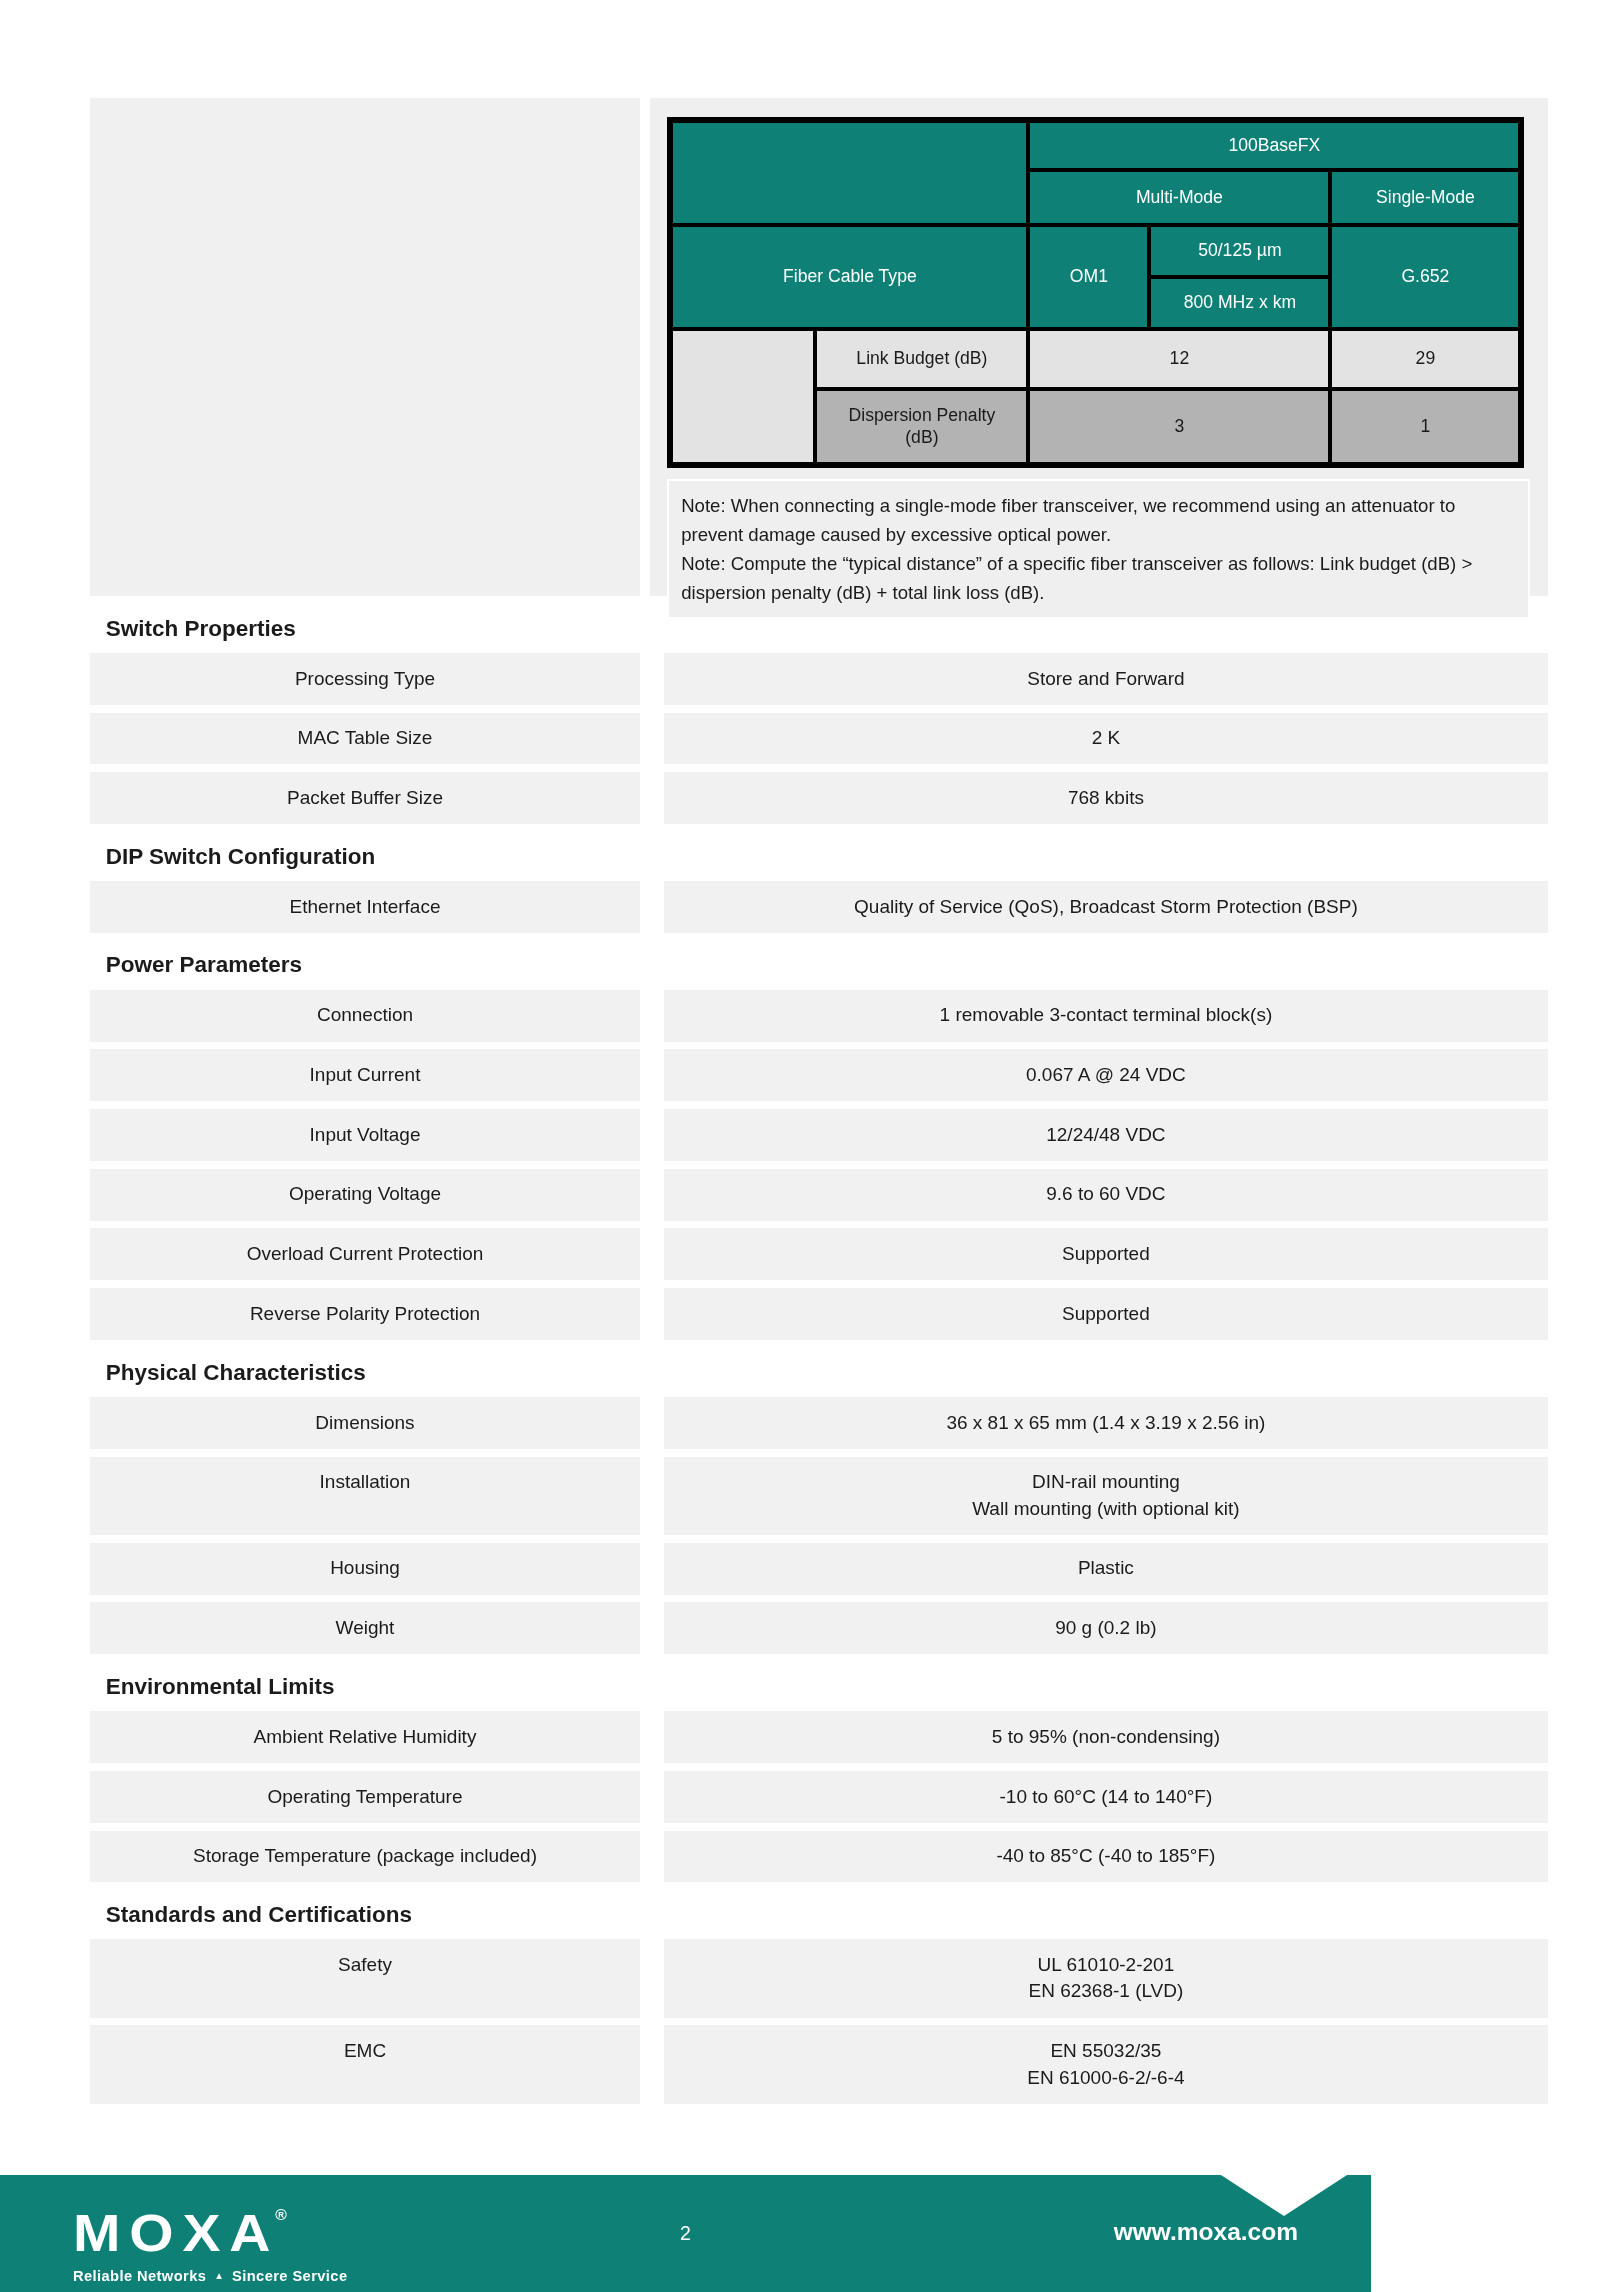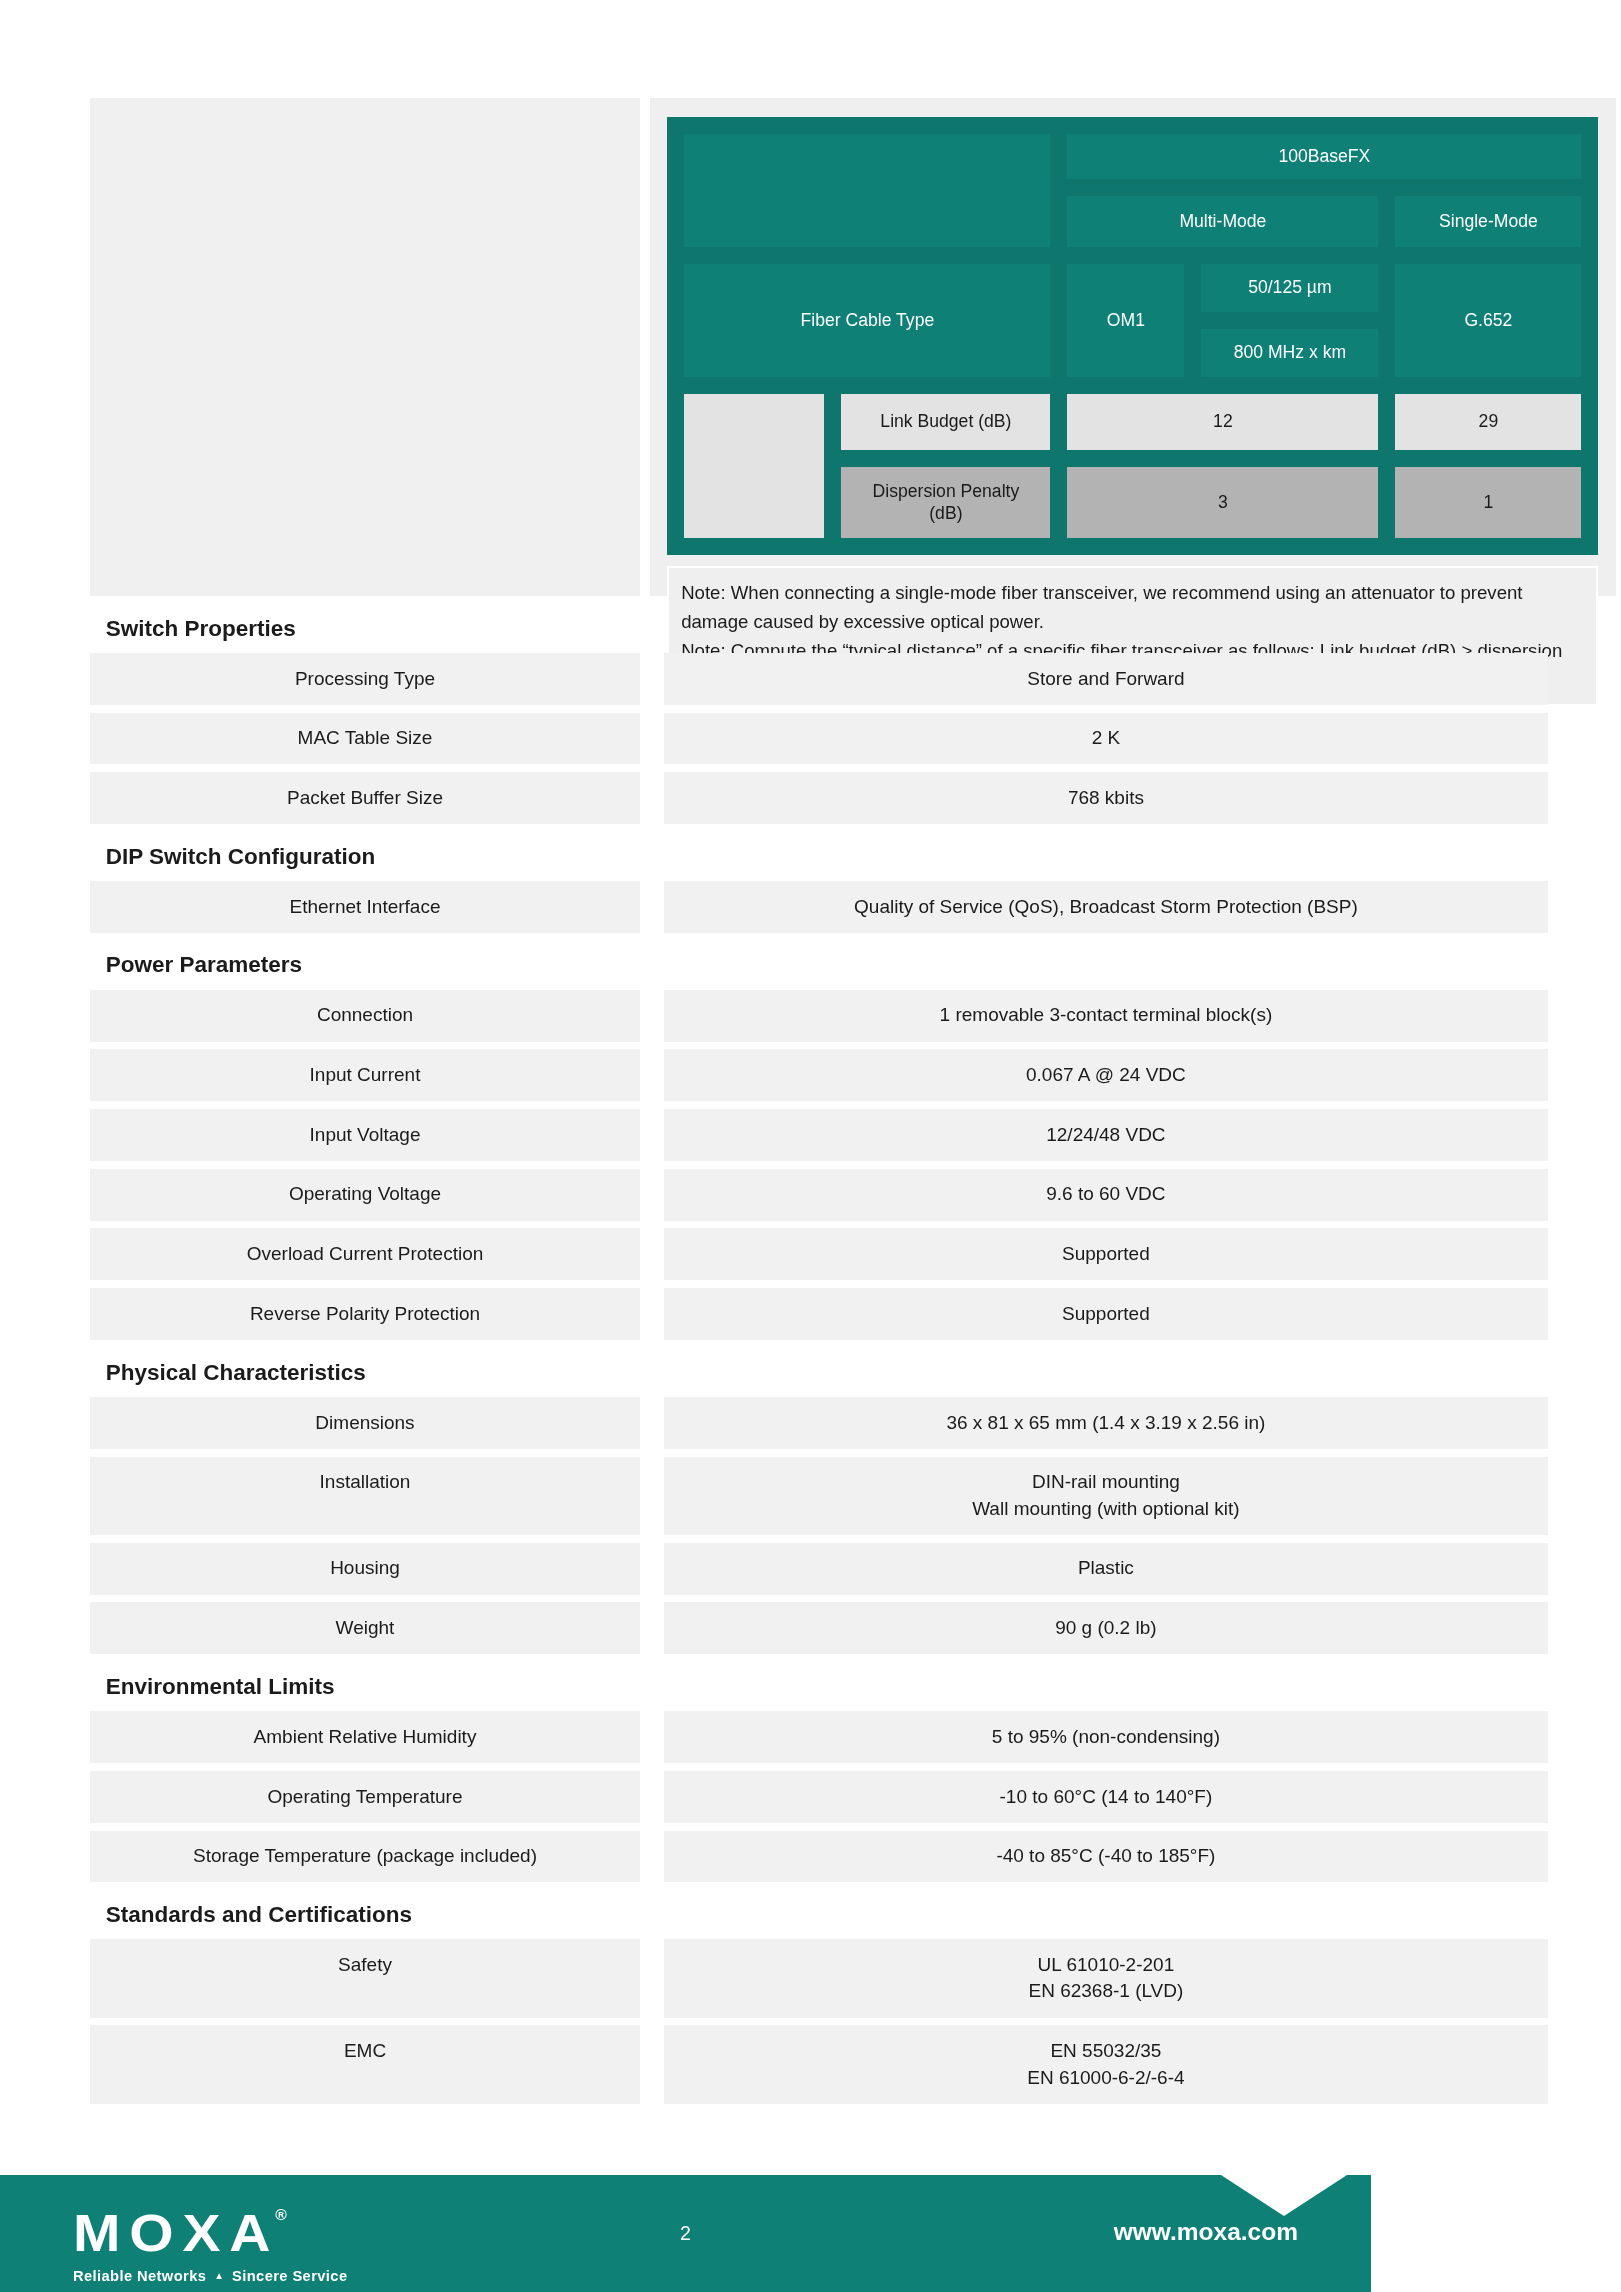--- a/index.html
+++ b/index.html
@@ -8,21 +8,21 @@
   .content{position:absolute;left:90px;top:98px;width:1458px;}
 
   
   .top-region{display:flex;gap:9.8px;height:498px;}
   .placeholder{flex:none;width:550px;background:#f0f0f0;}
   .fiber-panel{flex:1;background:#efefef;padding:18.6px 17.6px;box-sizing:border-box;}
 
   .fiber-table{display:grid;
       grid-template-columns:140px 209px 117px 177px 186px;
       grid-template-rows:45px 51px 48px 48px 56px 71px;
-      gap:17px;background:#0f766e;padding:17px;width:max-content;}
+      gap:4px;background:#000000;padding:6px;width:max-content;}
   .cell{display:flex;align-items:center;justify-content:center;text-align:center;
         font-size:17.6px;line-height:22.5px;white-space:pre-line;}
   .cell.teal{background:#0e8076;color:#ffffff;}
   .cell.light{background:#e3e3e3;}
   .cell.dark{background:#b3b3b3;}
   .c-blank-teal{grid-column:1/3;grid-row:1/3;}
   .c-tech{grid-column:3/6;grid-row:1;}
   .c-multi{grid-column:3/5;grid-row:2;}
   .c-single{grid-column:5;grid-row:2;}
   .c-fibertype{grid-column:1/3;grid-row:3/5;}

